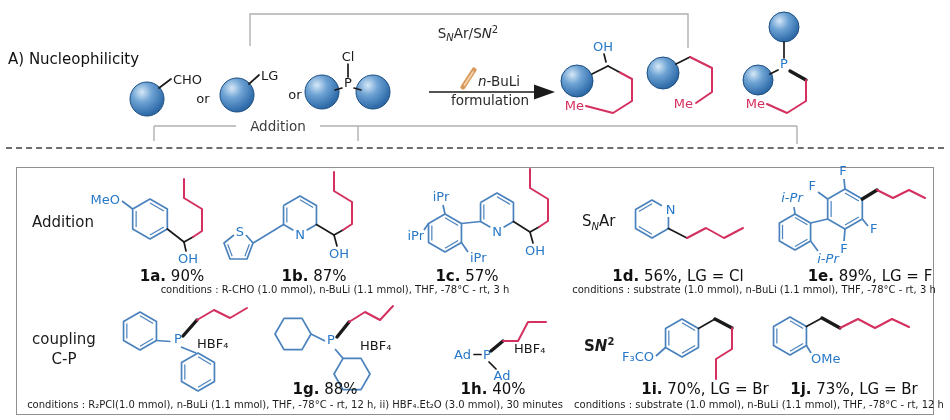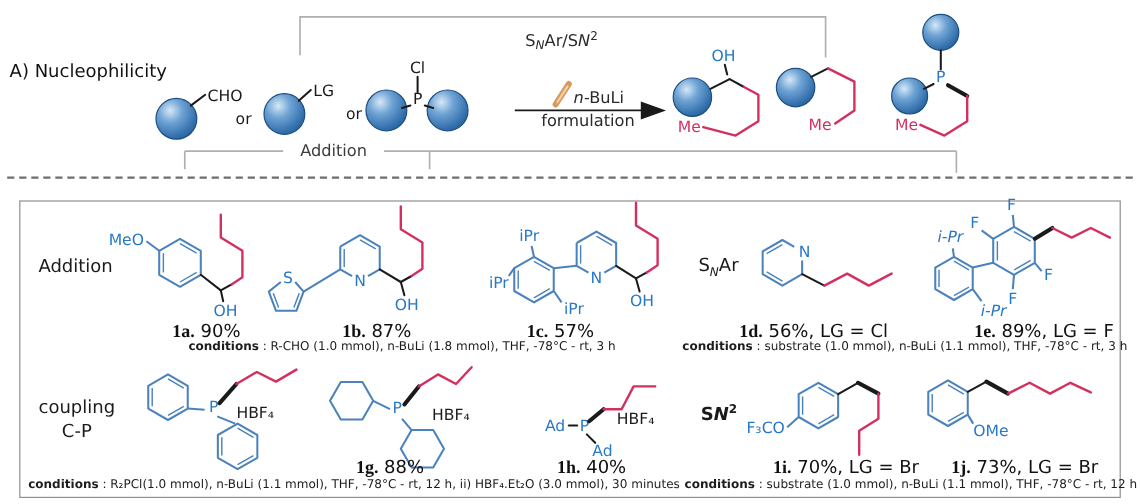--- a/index.html
+++ b/index.html
@@ -11,23 +11,23 @@
   .hud>div{position:absolute;}
   .title{font-size:15px;color:#111;margin-top:44px;}
   .dashline{border-top:2px dashed #6e6e6e;height:0;z-index:0;}
   .box{border:1.4px solid #8f8f8f;z-index:0;background:#fff;}
   .blabel{font-size:13.5px;color:#3c3c3c;background:#fff;text-align:center;line-height:15px;}
   .seclabel{font-size:15px;color:#1a1a1a;}
   .seclabel sub{font-size:10px;font-style:italic;}
   .seclabel sup{font-size:10px;}
   .seclabel i{font-style:italic;}
   .cap{font-size:15px;text-align:center;white-space:nowrap;color:#111;}
-  .cap b{font-weight:bold;font-family:Liberation Serif, serif;}
+  .cap b{font-weight:bold;}
   .cond{font-size:10px;text-align:center;white-space:nowrap;color:#1d1d1d;}
-  .cond b{font-weight:bold;margin-top:37px;}
+  .cond b{font-weight:normal;margin-top:37px;}
   
   .at{font-family:"DejaVu Sans",sans-serif;font-size:13px;fill:#1a1a1a;}
   .at2{font-family:"DejaVu Sans",sans-serif;font-size:13.5px;fill:#2a2a2a;}
   .blue{fill:#2878c8;}
   .red{fill:#d4305f;}
   .bb{stroke:#1a1a1a;stroke-width:1.7;fill:none;stroke-linecap:round;}
   .wg{stroke:#1a1a1a;stroke-width:3.4;fill:none;stroke-linecap:round;}
   .rb{stroke:#d4305f;stroke-width:2;fill:none;stroke-linejoin:round;stroke-linecap:round;}
   .ar{stroke:#4a82bd;stroke-width:1.7;fill:none;stroke-linejoin:round;}
   .inl{stroke:#4a82bd;stroke-width:1.2;fill:none;}
@@ -296,18 +296,18 @@
     <div class="cap" style="left:72px;top:267px;width:200px;"><b>1a.</b> <span>90%</span></div>
     <div class="cap" style="left:214px;top:267px;width:200px;"><b>1b.</b> <span>87%</span></div>
     <div class="cap" style="left:367px;top:267px;width:200px;"><b>1c.</b> <span>57%</span></div>
     <div class="cap" style="left:578px;top:267px;width:200px;"><b>1d.</b> <span>56%, LG = Cl</span></div>
     <div class="cap" style="left:770px;top:267px;width:200px;"><b>1e.</b> <span>89%, LG = F</span></div>
     <div class="cap" style="left:225px;top:380px;width:200px;"><b>1g.</b> <span>88%</span></div>
     <div class="cap" style="left:393px;top:380px;width:200px;"><b>1h.</b> <span>40%</span></div>
     <div class="cap" style="left:605px;top:380px;width:200px;"><b>1i.</b> <span>70%, LG = Br</span></div>
     <div class="cap" style="left:754px;top:380px;width:200px;"><b>1j.</b> <span>73%, LG = Br</span></div>
 
-    <div class="cond" style="left:85px;top:284px;width:500px;"><b>conditions</b><span> : R-CHO (1.0 mmol), n-BuLi (1.8 mmol), THF, -78°C - rt, 3 h</span></div>
+    <div class="cond" style="left:85px;top:284px;width:500px;"><b>conditions</b><span> : R-CHO (1.0 mmol), n-BuLi (1.1 mmol), THF, -78°C - rt, 3 h</span></div>
     <div class="cond" style="left:566px;top:284px;width:376px;"><b>conditions</b><span> : substrate (1.0 mmol), n-BuLi (1.1 mmol), THF, -78°C - rt, 3 h</span></div>
     <div class="cond" style="left:15px;top:399px;width:560px;"><b>conditions</b><span> : R₂PCl(1.0 mmol), n-BuLi (1.1 mmol), THF, -78°C - rt, 12 h, ii) HBF₄.Et₂O (3.0 mmol), 30 minutes</span></div>
     <div class="cond" style="left:570px;top:399px;width:378px;"><b>conditions</b><span> : substrate (1.0 mmol), n-BuLi (1.1 mmol), THF, -78°C - rt, 12 h</span></div>
   </div>
 </div>
 
 </body></html>

